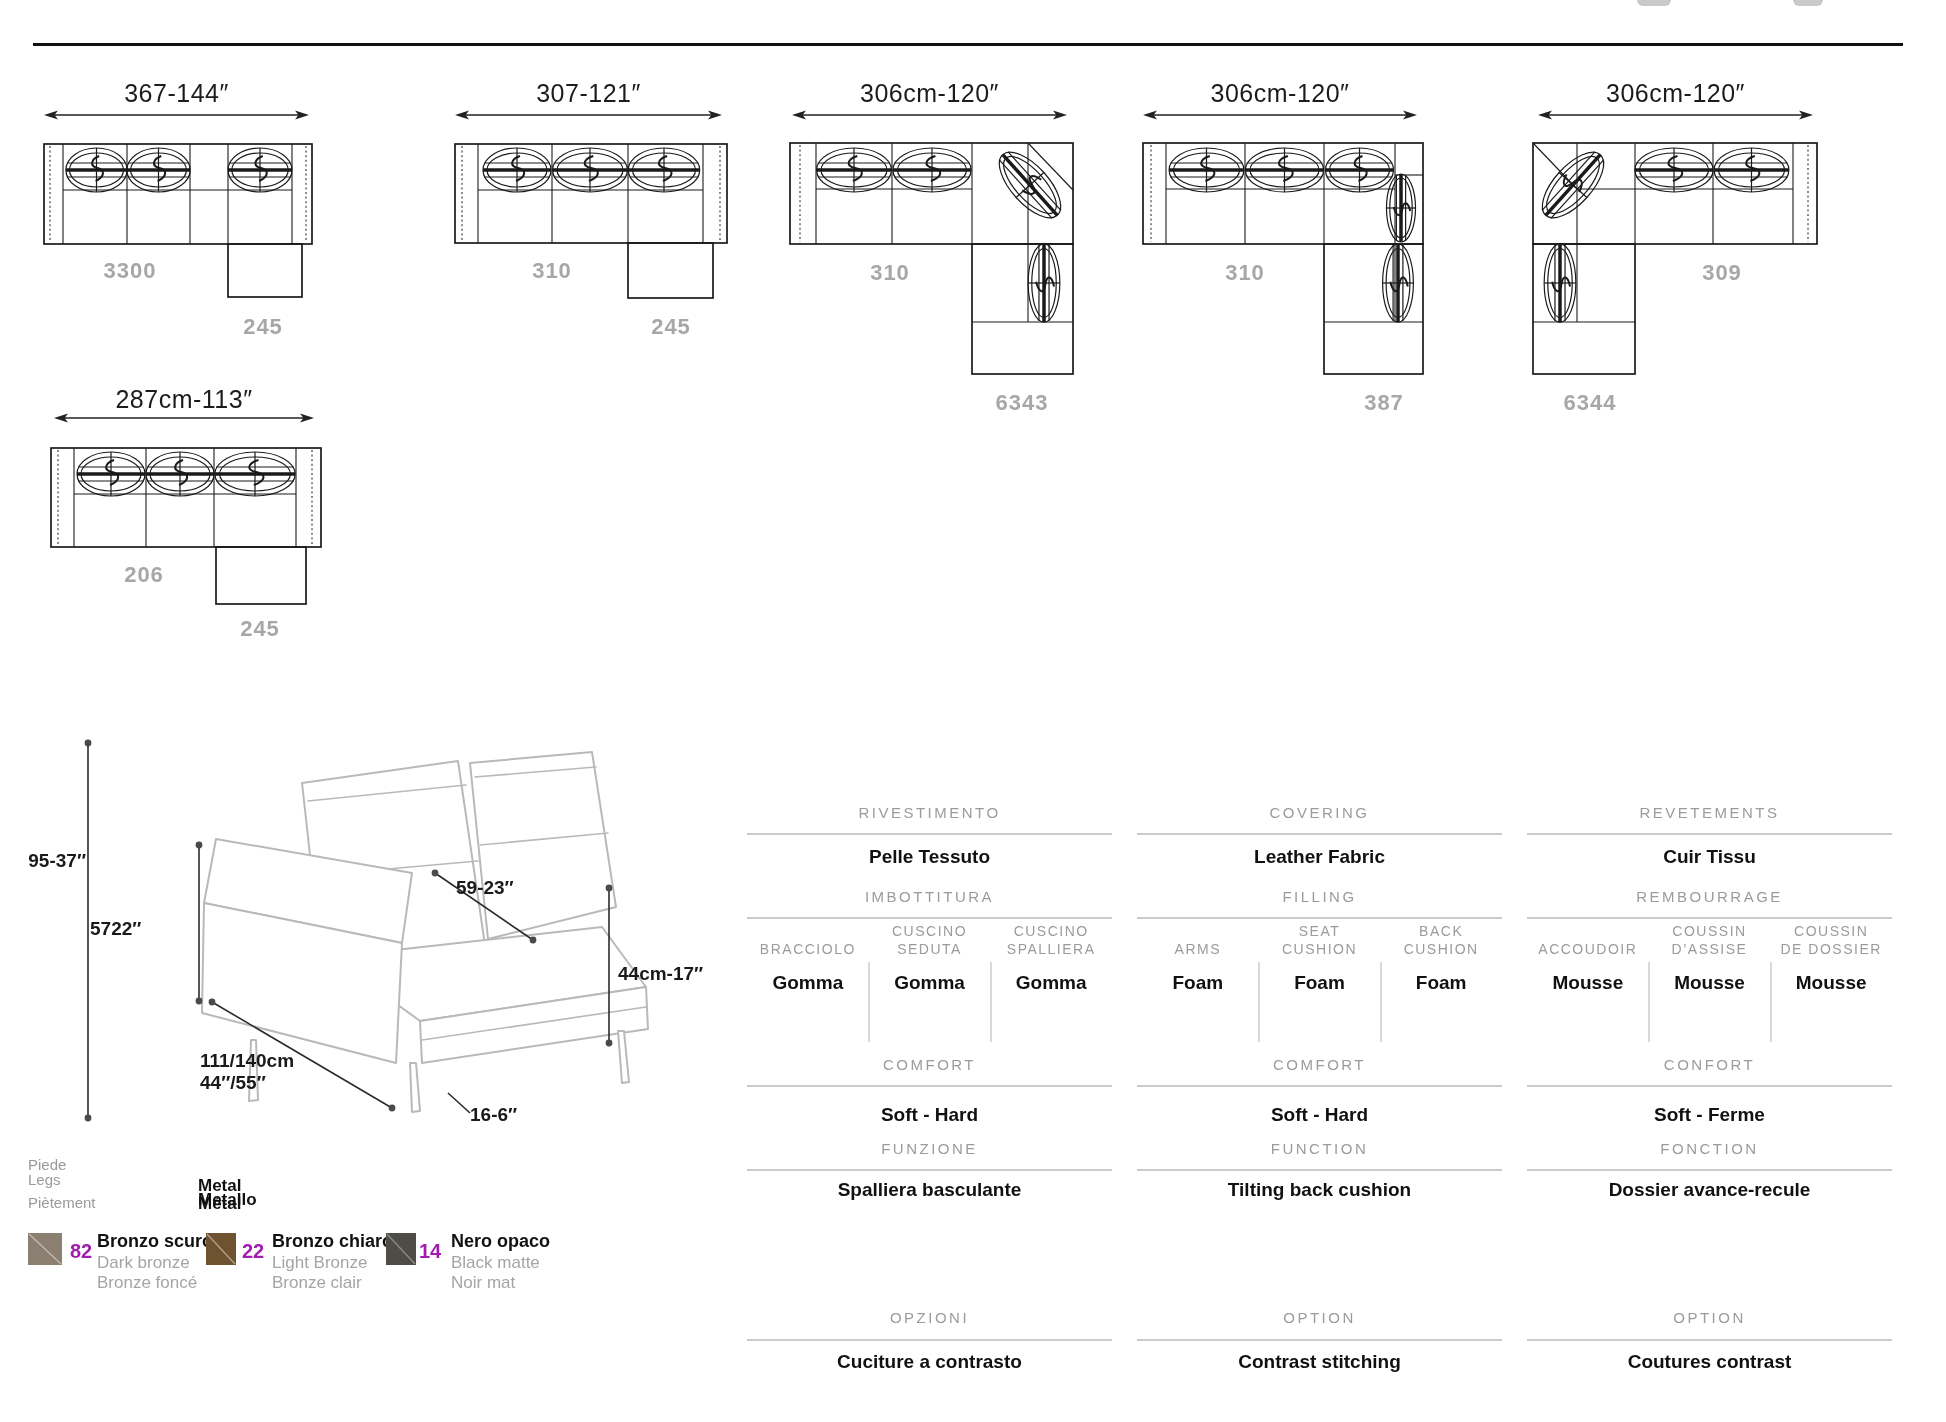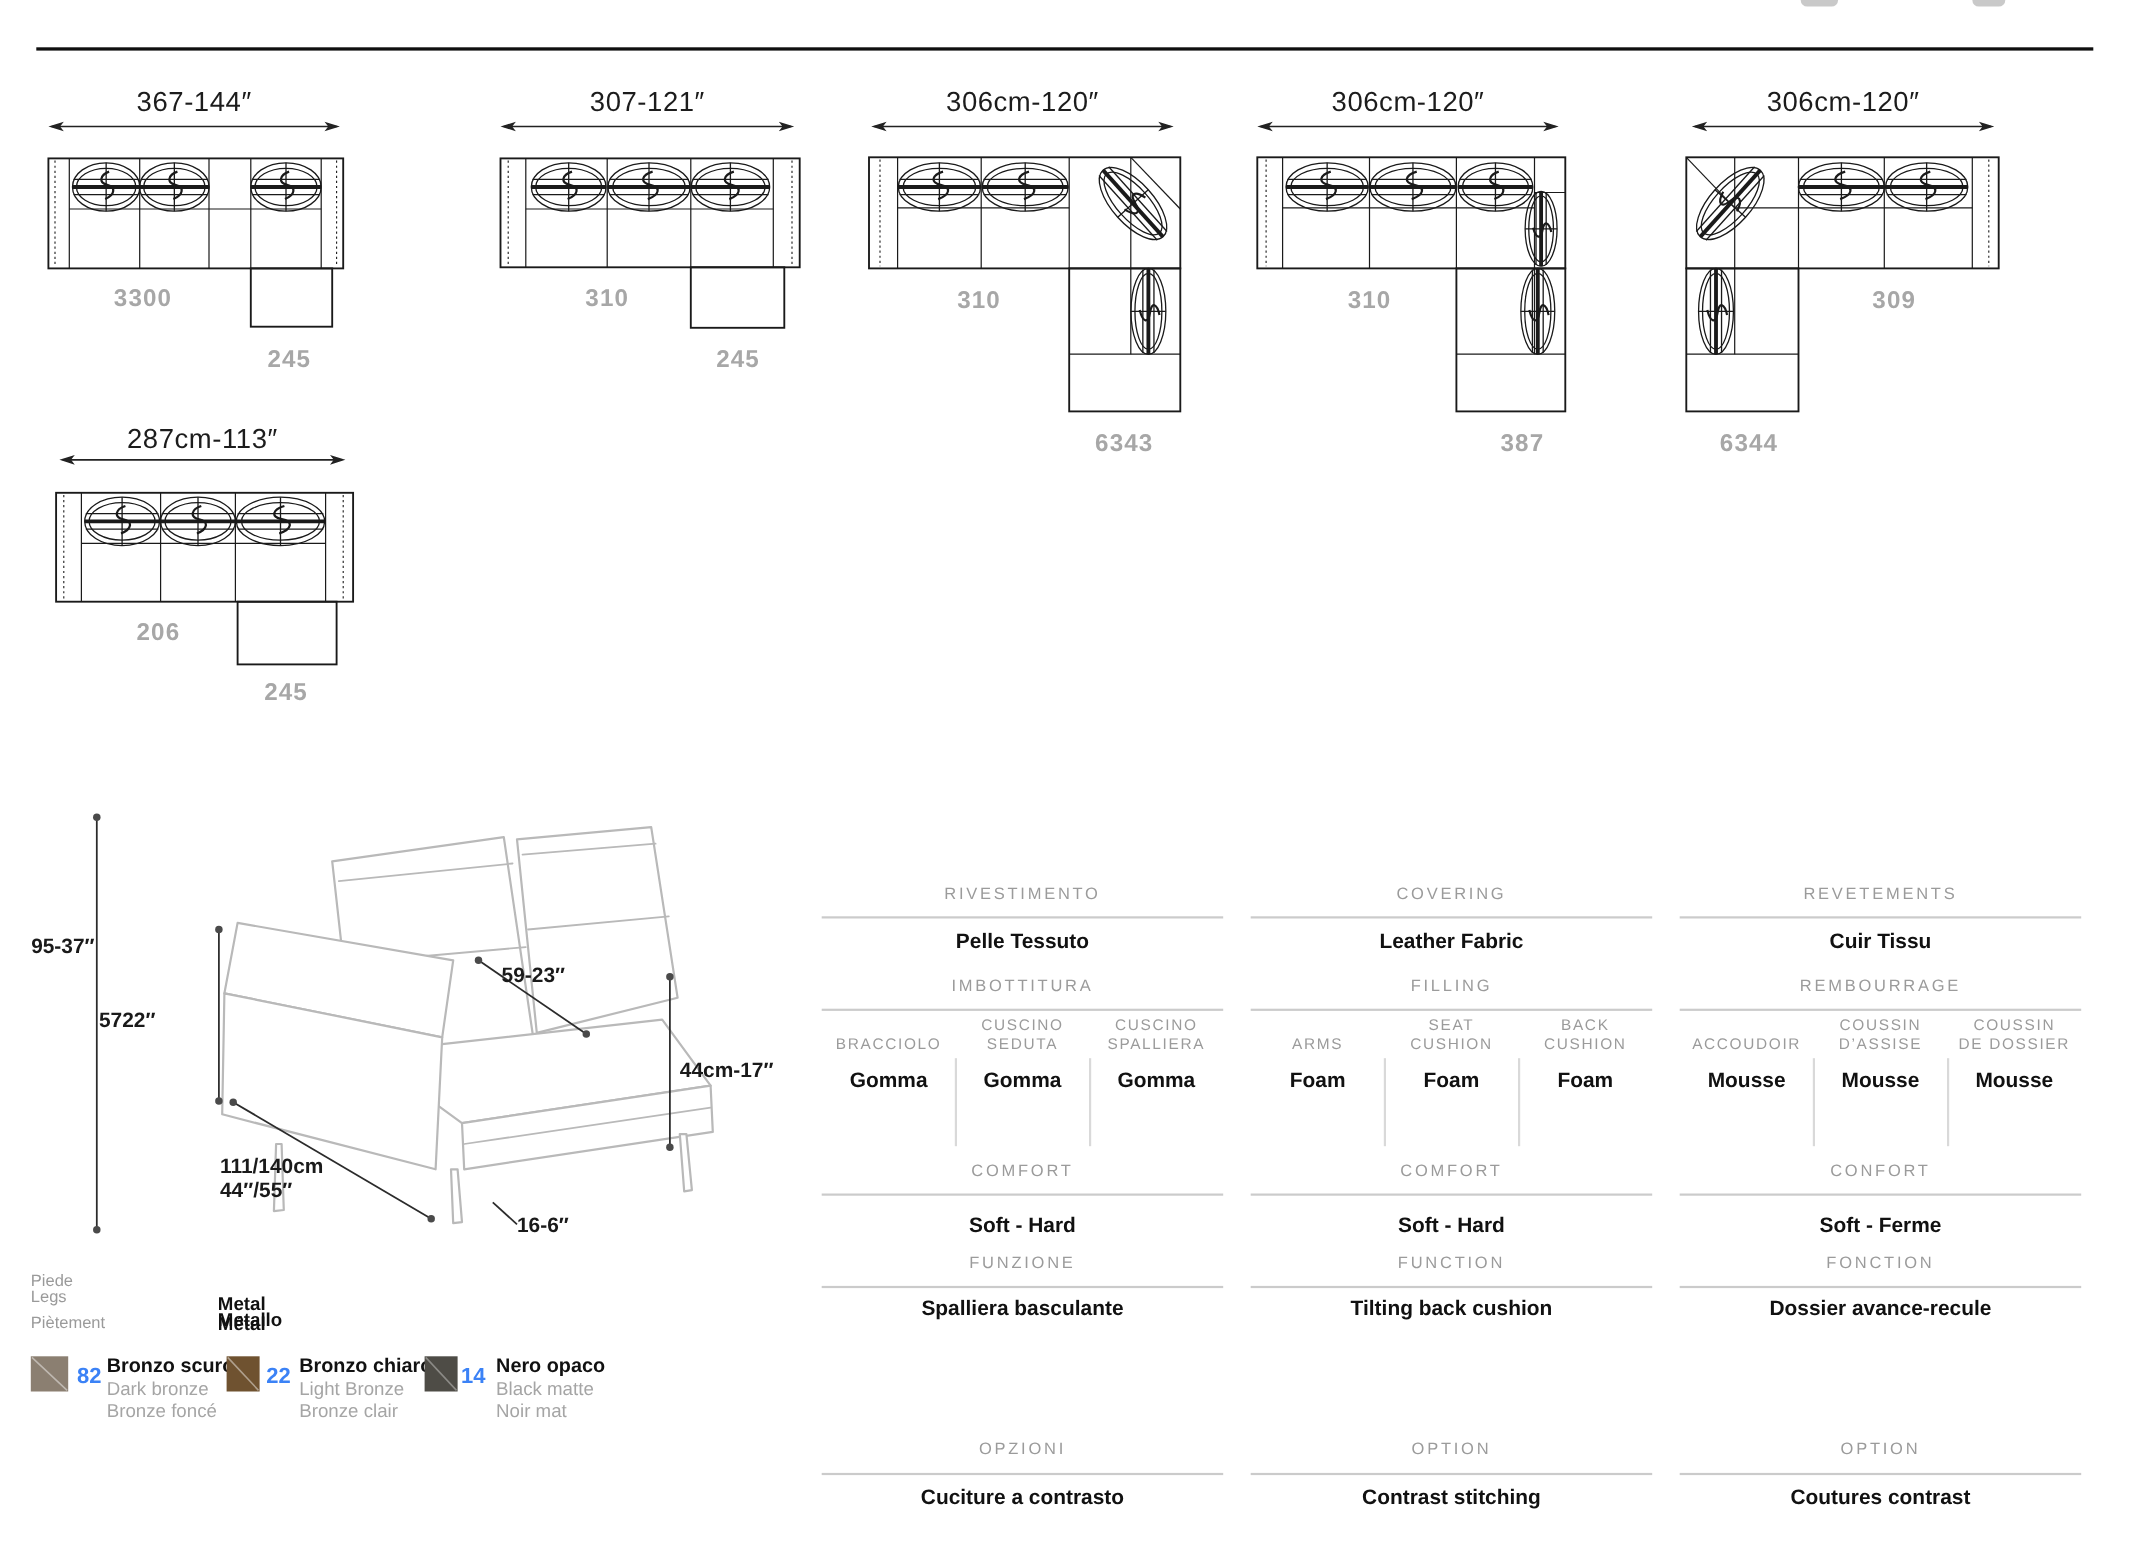--- a/index.html
+++ b/index.html
@@ -23,21 +23,21 @@
   svg .skl{stroke:#b9b9b9;stroke-width:1.6;fill:none;stroke-linecap:round;}
   svg .al{stroke:#2b2b2b;stroke-width:1.6;fill:none;}
   svg .adot{fill:#4a4a4a;stroke:none;}
 
   
   .meas{position:absolute;font-size:19px;font-weight:700;color:#1a1a1a;line-height:22px;white-space:nowrap;}
   .legcap{position:absolute;font-size:15px;color:#9a9a9a;line-height:16px;}
   .legmat{position:absolute;font-size:17px;font-weight:700;color:#111;line-height:18px;}
   .sw{position:absolute;width:34px;height:32px;}
   .sw svg{position:absolute;left:0;top:0;}
-  .sw-code{position:absolute;font-size:20px;font-weight:700;color:#3b82f6;line-height:22px;}
+  .sw-code{position:absolute;font-size:20px;font-weight:700;color:#a21caf;line-height:22px;}
   .sw-name{position:absolute;font-size:18px;font-weight:700;color:#111;line-height:20px;white-space:nowrap;}
   .sw-alt{position:absolute;font-size:17px;color:#a5a5a5;line-height:18px;white-space:nowrap;}
 
   
   .spec-col{position:absolute;top:800px;width:365px;height:590px;}
   .spec-h{position:absolute;left:0;width:100%;text-align:center;font-size:15px;letter-spacing:2.5px;
           color:#9b9b9b;font-weight:500;line-height:16px;white-space:nowrap;}
   .spec-hr{position:absolute;left:0;width:100%;height:2px;background:#cbcbcb;}
   .spec-v{position:absolute;left:0;width:100%;text-align:center;font-size:19px;font-weight:700;
           color:#111;line-height:22px;white-space:nowrap;}

